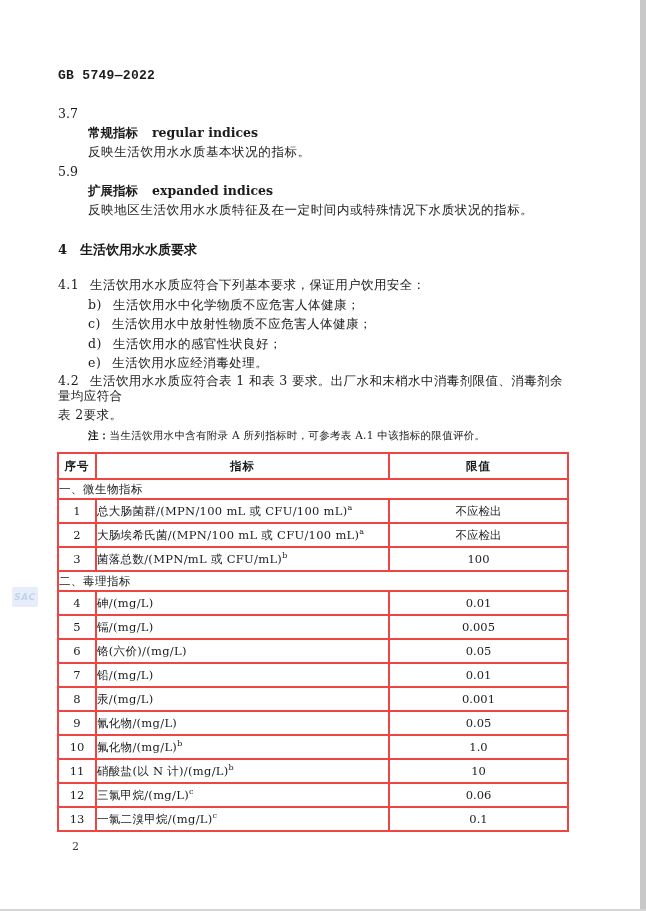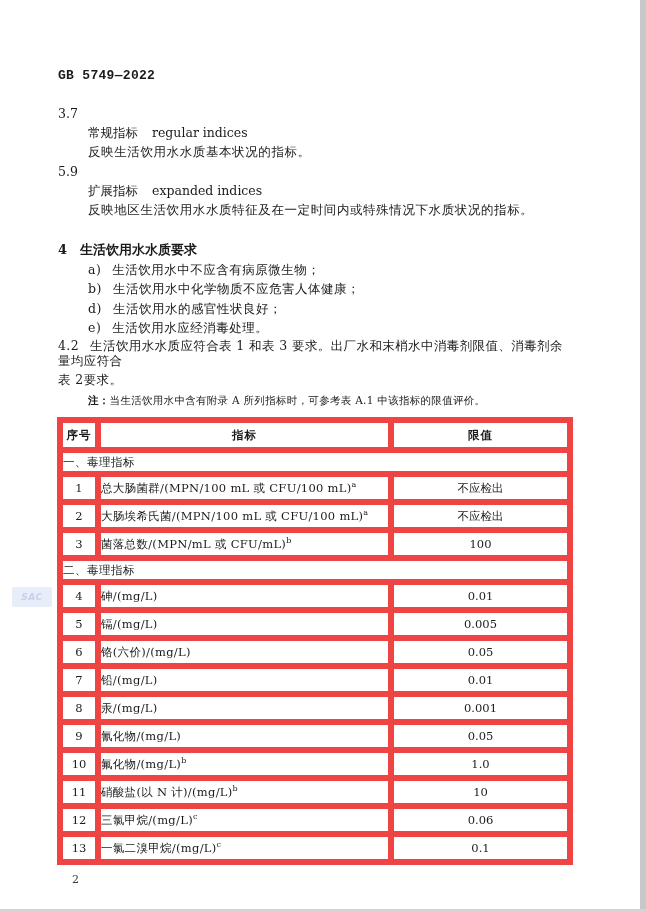--- a/index.html
+++ b/index.html
@@ -4,50 +4,50 @@
 <style>
   html,body{margin:0;padding:0;}
   body{
     width:646px;height:911px;position:relative;background:#ffffff;overflow:hidden;
     font-family:"DejaVu Serif","Liberation Serif",serif;color:#1b1b1b;
     -webkit-font-smoothing:antialiased;
   }
   .scan-right{position:absolute;top:0;right:0;width:6px;height:100%;background:#c8c8c8;}
   .scan-bottom{position:absolute;left:0;right:0;bottom:0;height:2px;background:#d4d4d4;}
   .watermark{
-    position:absolute;left:12px;top:587px;width:40px;height:20px;background:#e7edf9;
+    position:absolute;left:12px;top:587px;width:26px;height:20px;background:#e7edf9;
     border-radius:2px;display:flex;align-items:center;justify-content:center;
     font-family:"DejaVu Sans","Liberation Sans",sans-serif;font-size:9px;font-style:italic;
     font-weight:bold;color:#c3d2ec;letter-spacing:0.5px;
   }
   .pagebody{position:absolute;left:58px;top:68px;width:512px;font-size:12.5px;line-height:15px;}
   .doc-code{font-weight:bold;font-size:13px;letter-spacing:0.3px;font-family:Liberation Mono, monospace;}
   .clause-num{margin-top:23px;}
-  .term-line{margin-left:30px;margin-top:4px;font-weight:normal;}
+  .term-line{margin-left:30px;margin-top:4px;font-weight:bold;}
   .term-en{margin-left:14px;}
   .def-line{margin-left:30px;margin-top:4px;letter-spacing:0.6px;}
   .h4{margin-top:25px;font-weight:bold;font-size:13px;}
   .h4 .cnum{margin-right:13px;}
   .para{margin-top:20px;letter-spacing:0.4px;}
   .para .cnum{margin-right:11px;}
   .list{margin-left:30px;}
   .list-item{margin-top:4.5px;letter-spacing:0.5px;}
   .list-item .li-label{margin-right:11px;}
   .para42{margin-top:3px;letter-spacing:0.4px;}
   .para42 .cnum{margin-right:11px;}
   .para42-l2{margin-top:4px;letter-spacing:0.4px;}
   .note{margin-left:30px;margin-top:6px;font-size:10.5px;letter-spacing:0.3px;}
   .note-label{font-weight:bold;}
   .tbl-caption{margin-top:15px;text-align:center;font-weight:bold;font-size:12.5px;}
   .tbl-caption .cap-prefix{margin-right:12px;}
   table.t1{
     border-collapse:collapse;margin-top:9px;width:510px;margin-left:-1px;
     font-size:11.5px;table-layout:fixed;
   }
-  table.t1 th,table.t1 td{border:6px solid #ef4444;padding:0;}
+  table.t1 th,table.t1 td{border:2px solid #ef4444;padding:0;}
   table.t1 th{font-weight:bold;height:24px;letter-spacing:1px;}
   col.c-no{width:38px;}
   col.c-ind{width:293px;}
   col.c-lim{width:179px;}
   td.section-cell{height:18px;text-align:left;padding-left:7px;letter-spacing:0.5px;}
   td.no-cell{height:22px;text-align:center;}
   td.ind-cell{text-align:left;padding-left:13px;letter-spacing:0.3px;}
   td.lim-cell{text-align:center;}
   sup{font-size:8px;line-height:0;}
   .page-num{margin-top:7px;margin-left:14px;font-size:11px;color:#3a3a3a;}
@@ -74,27 +74,30 @@
   <div class="clause-num" style="margin-top:5px;">5.9</div>
   <div class="term-line">
     <span>扩展指标</span><span class="term-en">expanded indices</span>
   </div>
   <div class="def-line">反映地区生活饮用水水质特征及在一定时间内或特殊情况下水质状况的指标。</div>
 
   <div class="h4">
     <span class="cnum">4</span><span>生活饮用水水质要求</span>
   </div>
 
+  <div class="para">
+    <span class="cnum">4.1</span><span>生活饮用水水质应符合下列基本要求，保证用户饮用安全：</span>
+  </div>
 
   <div class="list">
     <div class="list-item">
-      <span class="li-label">a)</span><span>生活饮用水中不应含有病原微生物；</span>
-    </div>
-    <div class="list-item">
       <span class="li-label">b)</span><span>生活饮用水中化学物质不应危害人体健康；</span>
+    </div>
+    <div class="list-item">
+      <span class="li-label">c)</span><span>生活饮用水中放射性物质不应危害人体健康；</span>
     </div>
     <div class="list-item">
       <span class="li-label">d)</span><span>生活饮用水的感官性状良好；</span>
     </div>
     <div class="list-item">
       <span class="li-label">e)</span><span>生活饮用水应经消毒处理。</span>
     </div>
   </div>
 
   <div class="para42">
@@ -115,21 +118,21 @@
       </colgroup>
     <thead>
       <tr>
         <th>序号</th>
         <th>指标</th>
         <th>限值</th>
       </tr>
     </thead>
     <tbody>
         <tr>
-          <td colspan="3" class="section-cell">一、毒理指标</td>
+          <td colspan="3" class="section-cell">一、微生物指标</td>
         </tr>
         <tr>
           <td class="no-cell">1</td>
           <td class="ind-cell">总大肠菌群/(MPN/100 mL 或 CFU/100 mL)<sup>a</sup></td>
           <td class="lim-cell">不应检出</td>
         </tr>
         <tr>
           <td class="no-cell">2</td>
           <td class="ind-cell">大肠埃希氏菌/(MPN/100 mL 或 CFU/100 mL)<sup>a</sup></td>
           <td class="lim-cell">不应检出</td>

